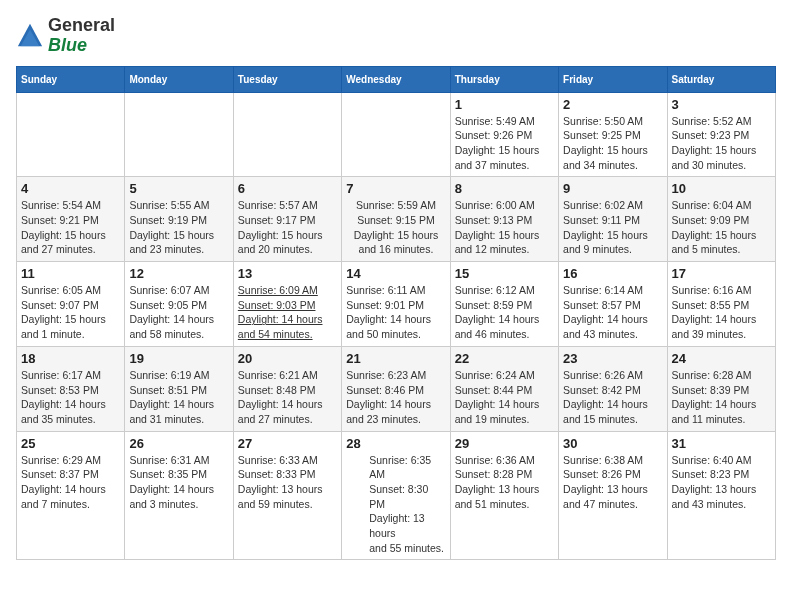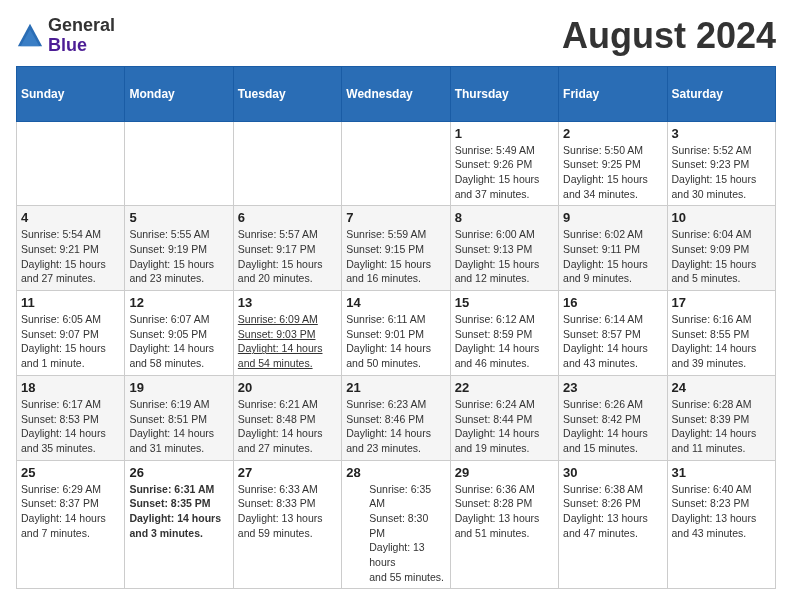--- a/index.html
+++ b/index.html
@@ -20,21 +20,21 @@
       display: flex;
       align-items: center;
       gap: 4px;
     }
     .logo-text {
       font-size: 18px;
       font-weight: bold;
       line-height: 1.1;
     }
     .logo-general { color: #333; }
-    .logo-blue { color: #4c1d95; }
+    .logo-blue { color: #15803d; font-style: italic; }
     .logo-icon {
       width: 28px;
       height: 28px;
     }
     .title-block {
       text-align: right;
     }
     .month-year {
       font-size: 36px;
       font-weight: bold;
@@ -47,23 +47,23 @@
       margin-top: 2px;
     }
     .calendar {
       width: 100%;
       border-collapse: collapse;
       font-size: 11px;
     }
     .calendar thead th {
       background: #2a6db5;
       color: #fff;
-      padding: 20px 4px;
+      padding: 7px 4px;
       text-align: left;
-      font-size: 12px;
+      font-size: 10px;
       font-weight: bold;
       border: 1px solid #1a5ca5;
     }
     .calendar tbody td {
       border: 1px solid #ccc;
       vertical-align: top;
       padding: 4px;
       background: #fff;
       width: 108px;
       min-height: 80px;
@@ -94,21 +94,20 @@
     <svg class="logo-icon" viewBox="0 0 30 30" xmlns="http://www.w3.org/2000/svg">
       <polygon points="15,2 28,26 2,26" fill="#2a6db5"></polygon>
       <polygon points="15,8 25,26 5,26" fill="#4a8fd5" opacity="0.5"></polygon>
     </svg>
     <div class="logo-text">
       <span class="logo-general">General</span><br>
       <span class="logo-blue">Blue</span>
     </div>
   </div>
   <div class="title-block">
-    <div class="month-year">August 2024</div>
   </div>
 </div>
 
 <table class="calendar">
   <thead>
     <tr>
     <th>Sunday</th>
         <th>Monday</th>
         <th>Tuesday</th>
         <th>Wednesday</th>
@@ -162,21 +161,21 @@
         </td>
         <td>
           <div class="day-num">6</div>
           <div class="day-info" style="white-space: pre-line;">Sunrise: 5:57 AM
 Sunset: 9:17 PM
 Daylight: 15 hours
 and 20 minutes.</div>
         </td>
         <td>
           <div class="day-num">7</div>
-          <div class="day-info" style="white-space: pre-line;">Sunrise: 5:59 AM
+          <div class="day-info" style="white-space: pre-line; text-align: center;">Sunrise: 5:59 AM
 Sunset: 9:15 PM
 Daylight: 15 hours
 and 16 minutes.</div>
         </td>
         <td>
           <div class="day-num">8</div>
           <div class="day-info" style="white-space: pre-line;">Sunrise: 6:00 AM
 Sunset: 9:13 PM
 Daylight: 15 hours
 and 12 minutes.</div>
@@ -301,21 +300,21 @@
       <tr>
         <td>
           <div class="day-num">25</div>
           <div class="day-info" style="white-space: pre-line;">Sunrise: 6:29 AM
 Sunset: 8:37 PM
 Daylight: 14 hours
 and 7 minutes.</div>
         </td>
         <td>
           <div class="day-num">26</div>
-          <div class="day-info" style="white-space: pre-line; font-weight: bold;">Sunrise: 6:31 AM
+          <div class="day-info" style="white-space: pre-line;">Sunrise: 6:31 AM
 Sunset: 8:35 PM
 Daylight: 14 hours
 and 3 minutes.</div>
         </td>
         <td>
           <div class="day-num">27</div>
           <div class="day-info" style="white-space: pre-line;">Sunrise: 6:33 AM
 Sunset: 8:33 PM
 Daylight: 13 hours
 and 59 minutes.</div>

